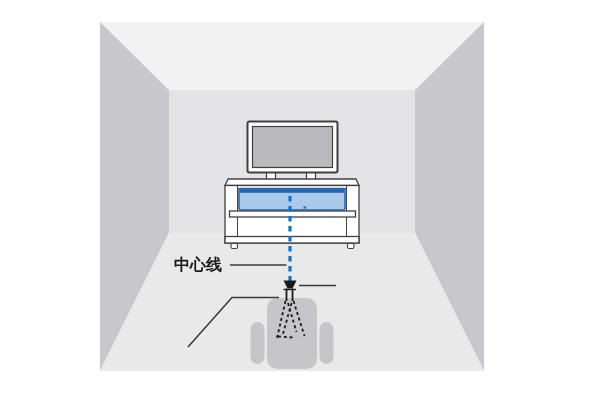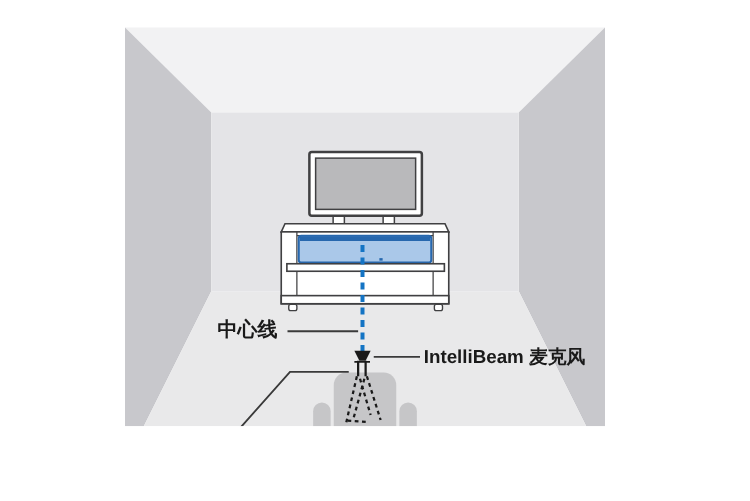--- a/index.html
+++ b/index.html
@@ -1,18 +1,18 @@
 <!DOCTYPE html>
 <html><head>
 <meta charset="utf-8">
 <style>
   html,body{margin:0;padding:0;background:#ffffff;}
   .stage{
     position:relative;
-    width:600px;height:341px;
+    width:600px;height:401px;
     background:#ffffff;
     font-family:"Liberation Sans", sans-serif;
     overflow:hidden;
   }
   .stage svg{position:absolute;left:0;top:0;}
   .diagram-label{
     position:absolute;
     color:#1a1a1a;
     font-weight:700;
     white-space:nowrap;
@@ -87,14 +87,13 @@
     <polygon points="283.5,280.5 296.5,280.5 292.5,288.5 287.5,288.5" fill="#1a1a1a"></polygon>
 
     <g fill="none" stroke-width="1.5" stroke="#3a3a3a">
       <path d="M230,265 H286.5"></path>
       <path d="M299,285.5 H336"></path>
       <path d="M188,347 L232,297.5 H279"></path>
     </g>
   </svg>
 
   <div class="diagram-label lbl-center-line">中心线</div>
-  <div class="diagram-label lbl-mic">IntelliBeam 麦克风</div>
 </div>
 
 </body></html>

